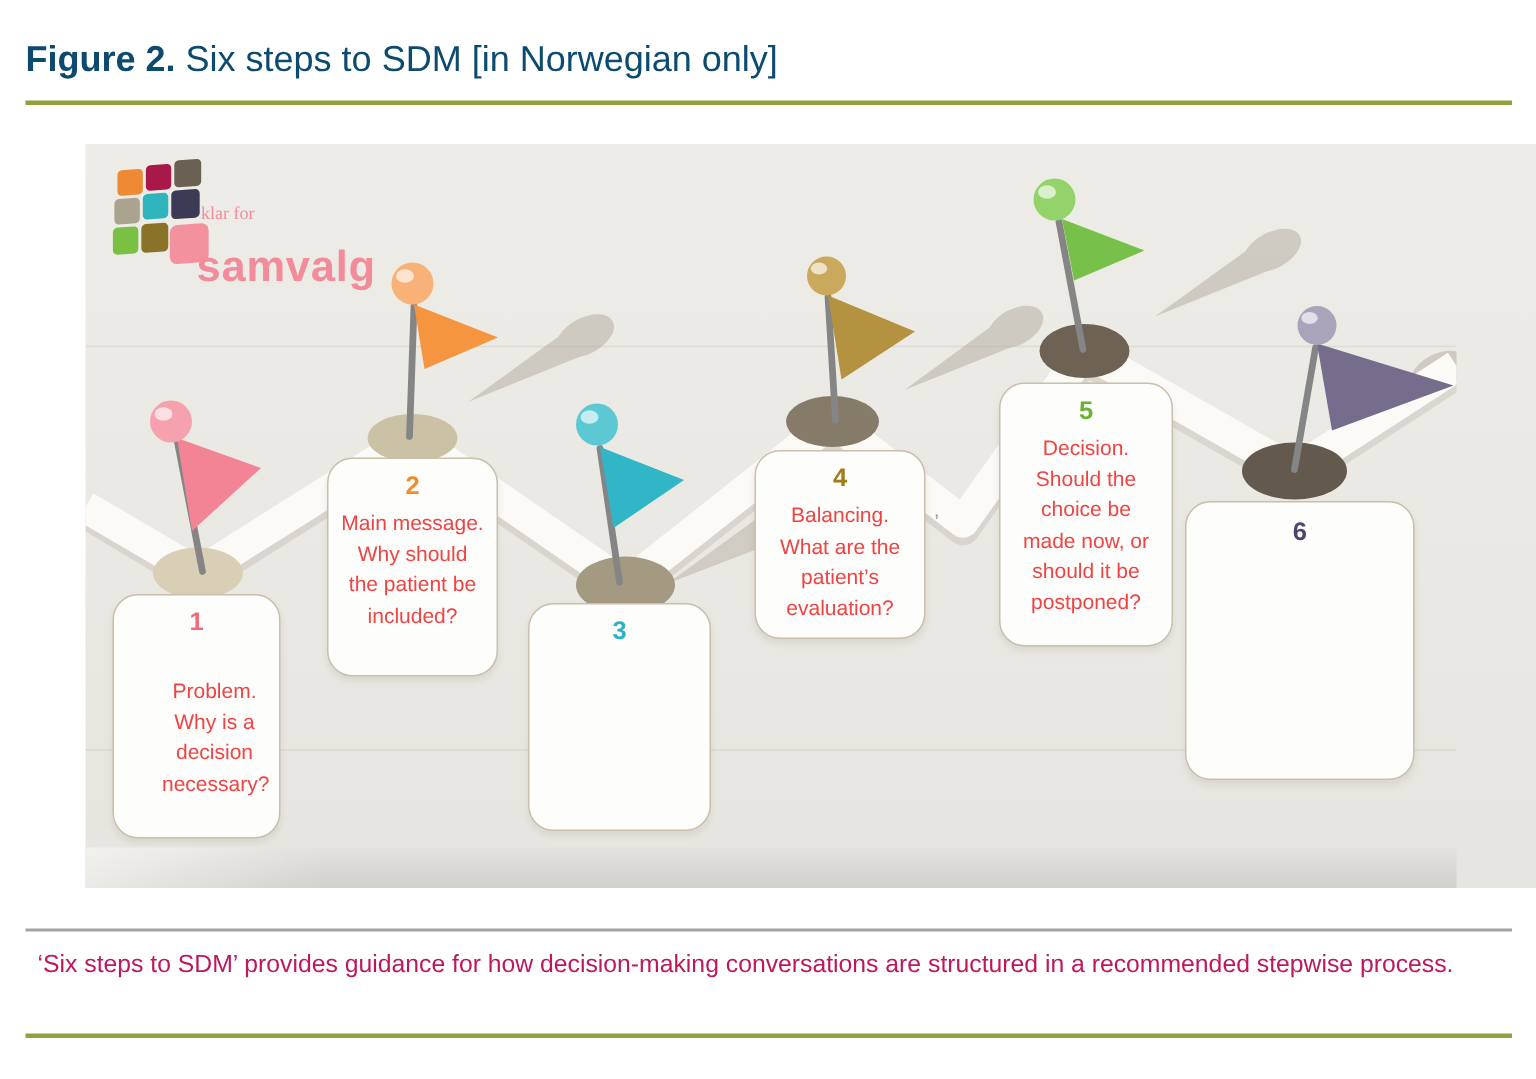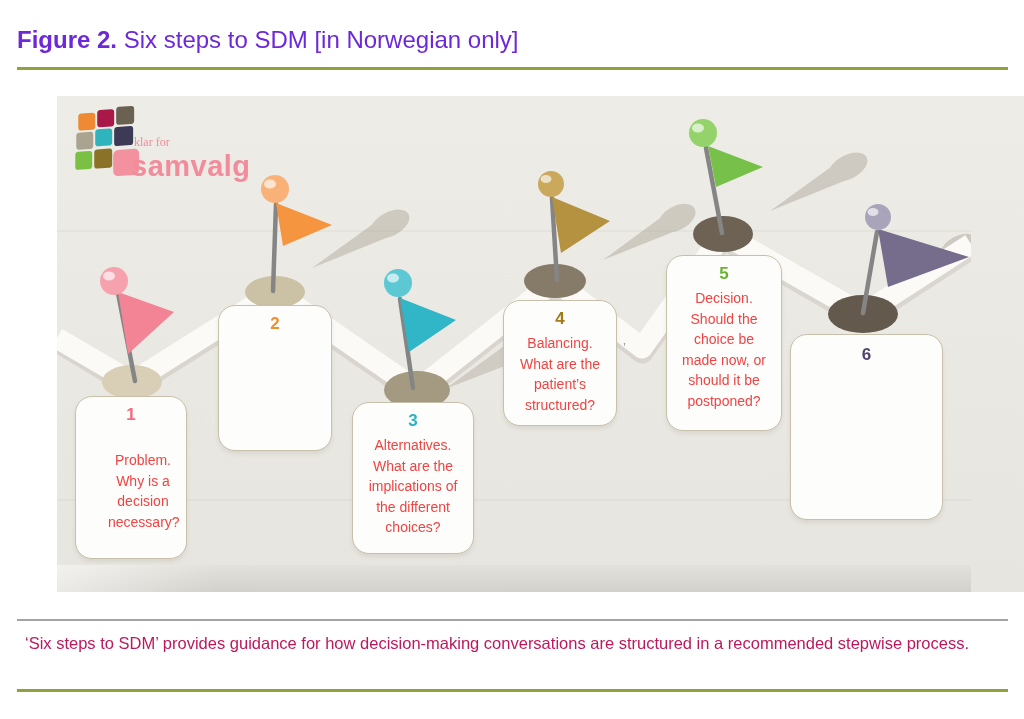--- a/index.html
+++ b/index.html
@@ -1,19 +1,19 @@
 <!DOCTYPE html>
 <html><head>
 <meta charset="utf-8">
 <style>
   html,body{margin:0;padding:0;background:#ffffff;}
   body{width:1024px;height:719px;position:relative;overflow:hidden;
        font-family:"Liberation Sans","DejaVu Sans",sans-serif;}
 
-  .fig-title{position:absolute;left:17px;top:26px;font-size:24px;color:#6d28d9;white-space:nowrap;}
+  .fig-title{position:absolute;left:17px;top:26px;font-size:24px;color:#0c4a6e;white-space:nowrap;}
   .fig-title b{font-weight:bold;}
   .rule{position:absolute;left:17px;width:991px;height:0;border-top:3px solid;}
   .rule.olive-top{top:67px;border-color:#8fa23e;}
   .rule.grey-mid{top:619px;border-top-width:2px;border-color:#a3a3a3;}
   .rule.olive-bottom{top:689px;border-color:#8fa23e;}
 
   .canvas{position:absolute;left:57px;top:96px;width:1024px;height:496px;overflow:hidden;
           background:linear-gradient(180deg,#edece7 0%,#eae8e2 55%,#e7e5df 100%);}
   .canvas .bottom-band{position:absolute;left:0;bottom:0;width:914px;height:27px;
           background:linear-gradient(180deg,#e3e1db 0%,#d3d1cb 100%);}
@@ -34,21 +34,21 @@
   .c4{left:446px;top:204px;width:114px;height:126px;}
   .c5{left:609px;top:159px;width:116px;height:176px;}
   .c6{left:733px;top:238px;width:153px;height:186px;padding-top:9px;}
 
   
   .logo{position:absolute;left:10px;top:6px;width:230px;height:90px;}
   .logo .wordmark{position:absolute;left:64px;top:34px;line-height:1;}
   .logo .klarfor{display:block;font-family:"Liberation Serif","DejaVu Serif",serif;
                  font-size:12px;color:#f28c9b;margin-left:3px;}
   .logo .samvalg{display:block;font-size:29px;font-weight:bold;color:#f28c9b;
-                 letter-spacing:0.5px;margin-top:4px;}
+                 letter-spacing:0.5px;margin-top:16px;}
   .stray{position:absolute;left:566px;top:244px;font-size:13px;color:#9a948a;}
 </style>
 </head>
 <body>
 
 <div class="fig-title"><b>Figure 2.</b><span> Six steps to SDM [in Norwegian only]</span></div>
 <div class="rule olive-top"></div>
 
 <div class="canvas">
 
@@ -141,28 +141,28 @@
       <span class="samvalg">samvalg</span>
     </div>
   </div>
 
   <div class="card c1">
     <div class="num" style="color: rgb(239, 108, 126);">1</div>
     <div class="txt">Problem. Why is a decision necessary?</div>
   </div>
   <div class="card c2">
     <div class="num" style="color: rgb(240, 142, 46);">2</div>
+    <div class="txt">Main message. Why should the patient be included?</div>
   </div>
   <div class="card c3">
     <div class="num" style="color: rgb(44, 178, 194);">3</div>
-    <div class="txt">Alternatives. What are the implications of the different choices?</div>
   </div>
   <div class="card c4">
     <div class="num" style="color: rgb(160, 124, 28);">4</div>
-    <div class="txt">Balancing. What are the patient’s structured?</div>
+    <div class="txt">Balancing. What are the patient’s evaluation?</div>
   </div>
   <div class="card c5">
     <div class="num" style="color: rgb(106, 179, 46);">5</div>
     <div class="txt">Decision. Should the choice be made now, or should it be postponed?</div>
   </div>
   <div class="card c6">
     <div class="num" style="color: rgb(79, 67, 112);">6</div>
   </div>
 
   <div class="stray">’</div>

